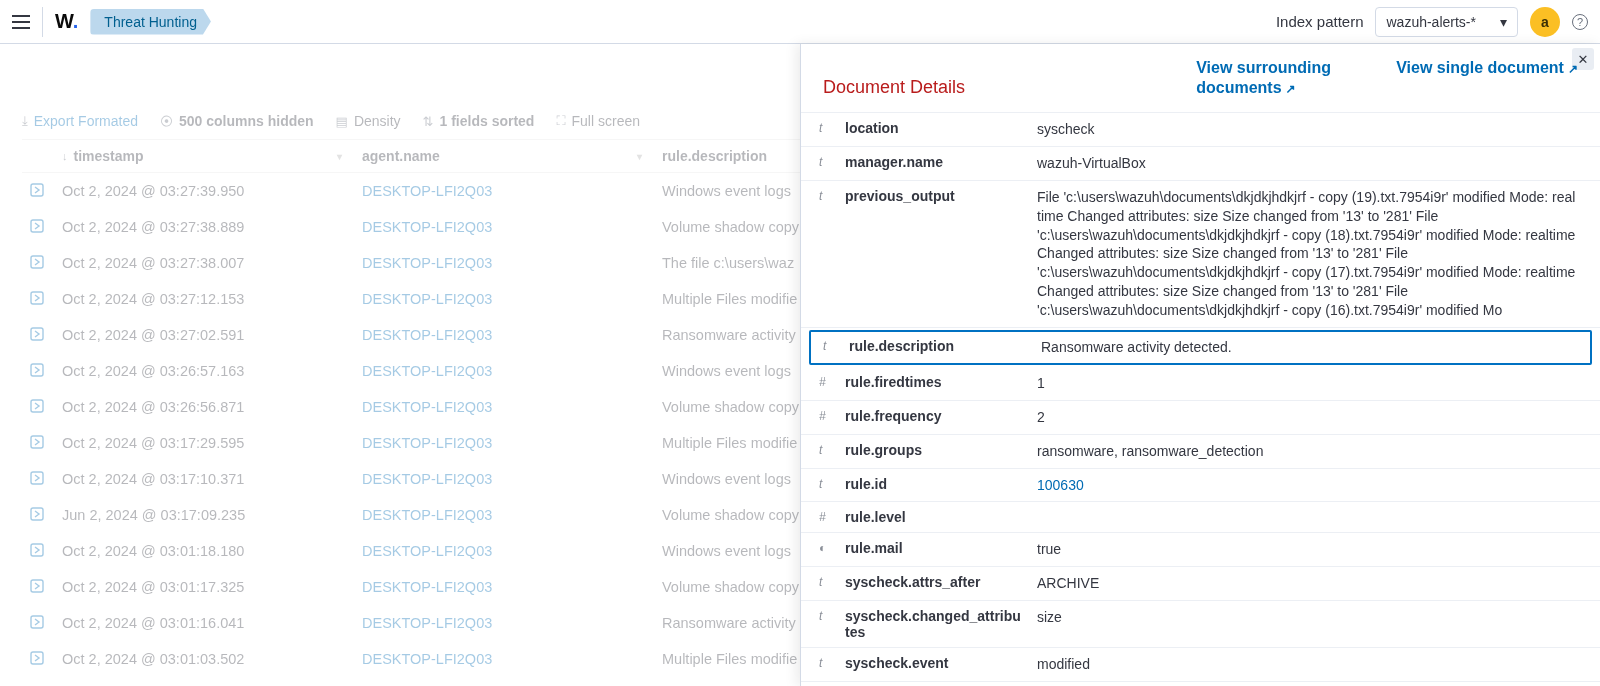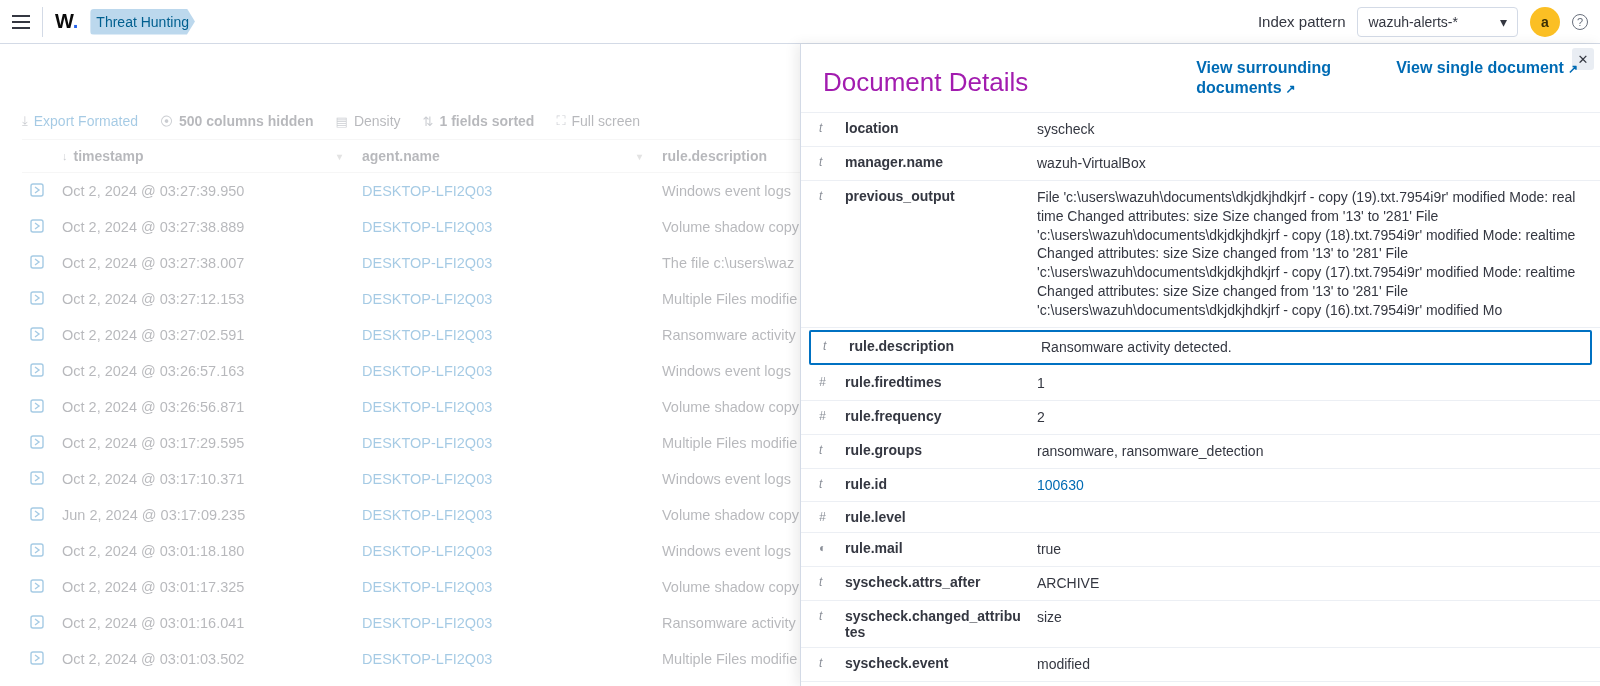--- a/index.html
+++ b/index.html
@@ -4,24 +4,24 @@
 <style>
   * { box-sizing: border-box; margin: 0; padding: 0; }
   html, body { width: 1600px; height: 686px; font-family: -apple-system, BlinkMacSystemFont, "Segoe UI", Helvetica, Arial, sans-serif; color: #343741; background: #fff; overflow: hidden; font-size: 14px; }
   .header { display: flex; align-items: center; height: 44px; border-bottom: 1px solid #d3dae6; padding: 0 12px; justify-content: space-between; }
   .header-left { display: flex; align-items: center; gap: 12px; }
   .hamburger { width: 18px; height: 14px; display: flex; flex-direction: column; justify-content: space-between; cursor: pointer; }
   .hamburger div { height: 2px; background: #343741; }
   .divider-v { width: 1px; height: 30px; background: #d3dae6; }
   .logo { font-weight: 800; font-size: 20px; color: #0a0a0a; }
   .logo .dot { color: #2563eb; }
-  .breadcrumb-tag { background: #bcd8ed; color: #005f8f; padding: 5px 6px; border-radius: 4px; font-size: 14px; font-weight: 500; clip-path: polygon(0 0, calc(100% - 8px) 0, 100% 50%, calc(100% - 8px) 100%, 0 100%); }
+  .breadcrumb-tag { background: #bcd8ed; color: #005f8f; padding: 5px 14px; border-radius: 4px; font-size: 14px; font-weight: 500; clip-path: polygon(0 0, calc(100% - 8px) 0, 100% 50%, calc(100% - 8px) 100%, 0 100%); }
   .header-right { display: flex; align-items: center; gap: 12px; }
   .idx-label { color: #343741; font-size: 15px; }
-  .idx-select { border: 1px solid #d3dae6; border-radius: 4px; padding: 6px 10px; display: flex; align-items: center; gap: 42px; font-size: 14px; color: #343741; cursor: pointer; min-width: 140px; justify-content: space-between; }
+  .idx-select { border: 1px solid #d3dae6; border-radius: 4px; padding: 6px 10px; display: flex; align-items: center; gap: 24px; font-size: 14px; color: #343741; cursor: pointer; min-width: 140px; justify-content: space-between; }
   .avatar { width: 30px; height: 30px; border-radius: 50%; background: #fbbf24; display: flex; align-items: center; justify-content: center; font-weight: 600; color: #3a2e05; }
   .help-icon { width: 16px; height: 16px; border: 1.5px solid #69707d; border-radius: 50%; display: flex; align-items: center; justify-content: center; font-size: 11px; color: #69707d; }
 
   .body-area { position: relative; height: calc(100% - 44px); }
   .content-under { padding: 18px 22px; opacity: 0.35; }
   .summary-right { text-align: right; margin-bottom: 12px; }
   .summary-count { font-size: 20px; font-weight: 700; color: #343741; }
   .summary-date { color: #6a6a6a; font-size: 14px; }
 
   .toolbar { display: flex; gap: 22px; align-items: center; color: #343741; font-size: 14px; margin-bottom: 10px; }
@@ -39,21 +39,21 @@
   .col-agent { width: 300px; }
   .col-desc { flex: 1; }
 
   .trow { display: flex; align-items: center; padding: 6px 0; font-size: 14.5px; }
   .trow .cell { padding: 4px 10px; white-space: nowrap; overflow: hidden; text-overflow: ellipsis; }
   .expand-icon { color: #006bb4; width: 30px; text-align: center; cursor: pointer; }
   .link-blue { color: #006bb4; cursor: pointer; }
 
   .flyout { position: absolute; top: 0; right: 0; bottom: 0; width: 800px; background: #fff; border-left: 1px solid #d3dae6; box-shadow: -4px 0 12px rgba(0,0,0,0.08); display: flex; flex-direction: column; }
   .fly-head { padding: 14px 22px 14px 22px; display: flex; align-items: flex-end; justify-content: space-between; position: relative; border-bottom: 1px solid #eceff4; }
-  .fly-title { font-size: 26px; font-weight: 500; color: #a21caf; }
+  .fly-title { font-size: 18px; font-weight: 500; color: #b91c1c; }
   .fly-links { display: flex; align-items: flex-start; }
   .fly-link { color: #006bb4; font-weight: 600; font-size: 16px; line-height: 1.25; cursor: pointer; max-width: 200px; }
   .fly-link .ext { font-size: 12px; margin-left: 4px; }
   .fly-close { position: absolute; top: 4px; right: 6px; width: 22px; height: 22px; background: #e9edf3; display: flex; align-items: center; justify-content: center; border-radius: 3px; cursor: pointer; color: #343741; font-size: 13px; }
 
   .fly-body { flex: 1; overflow: auto; }
   .field-row { display: flex; border-bottom: 1px solid #eceff4; padding: 7px 12px 7px 18px; gap: 12px; font-size: 14px; align-items: flex-start; }
   .field-row.highlight { border: 2px solid #0071c2; border-radius: 2px; margin: 2px 8px; padding: 6px 8px 6px 12px; }
   .ftype { color: #8a8f98; width: 14px; font-style: italic; font-size: 12px; padding-top: 1px; }
   .fname { font-weight: 700; width: 180px; flex-shrink: 0; word-break: break-word; }

